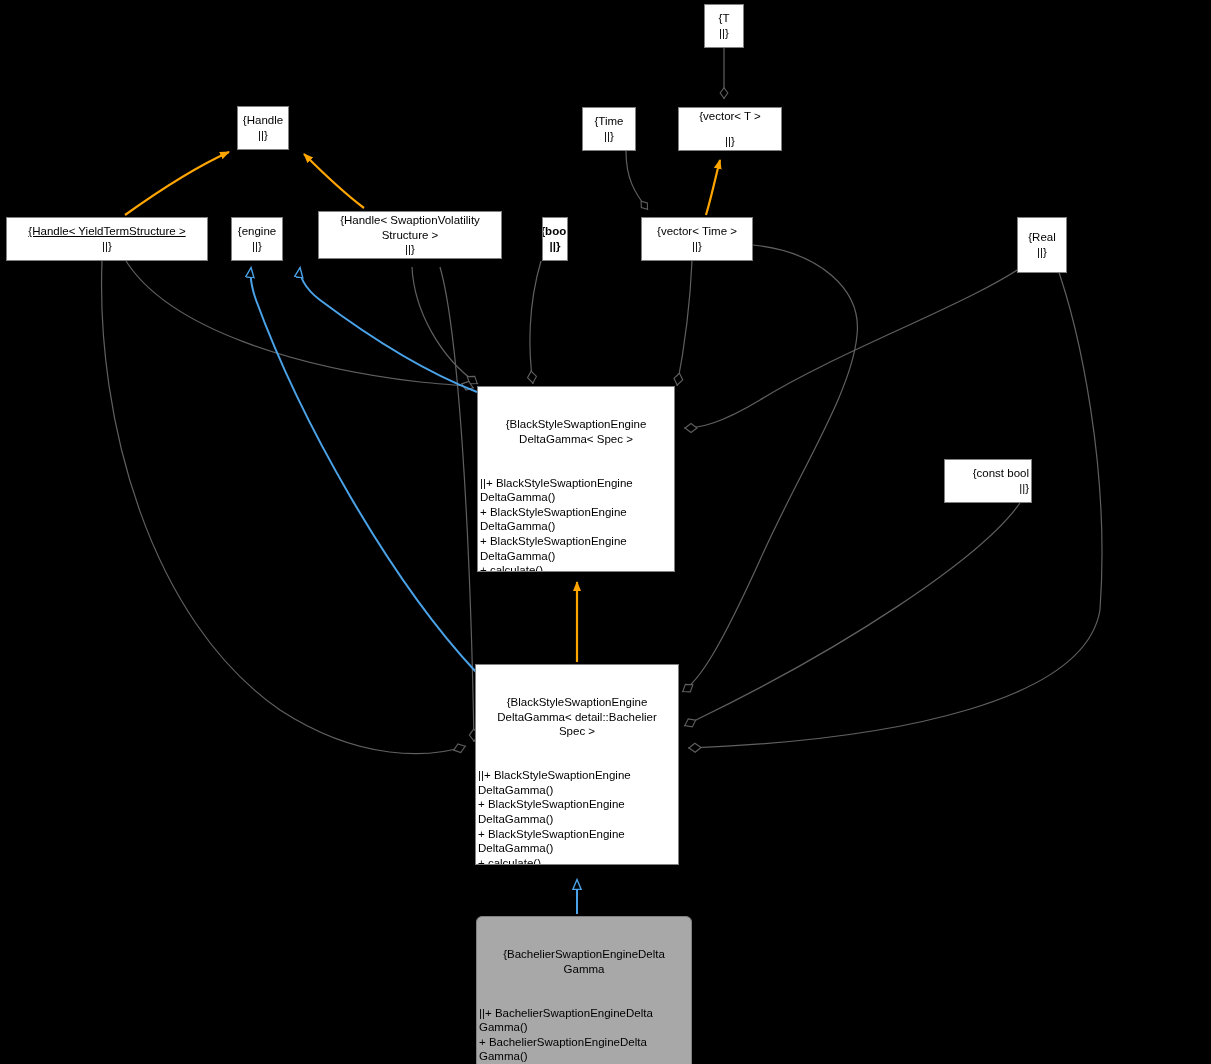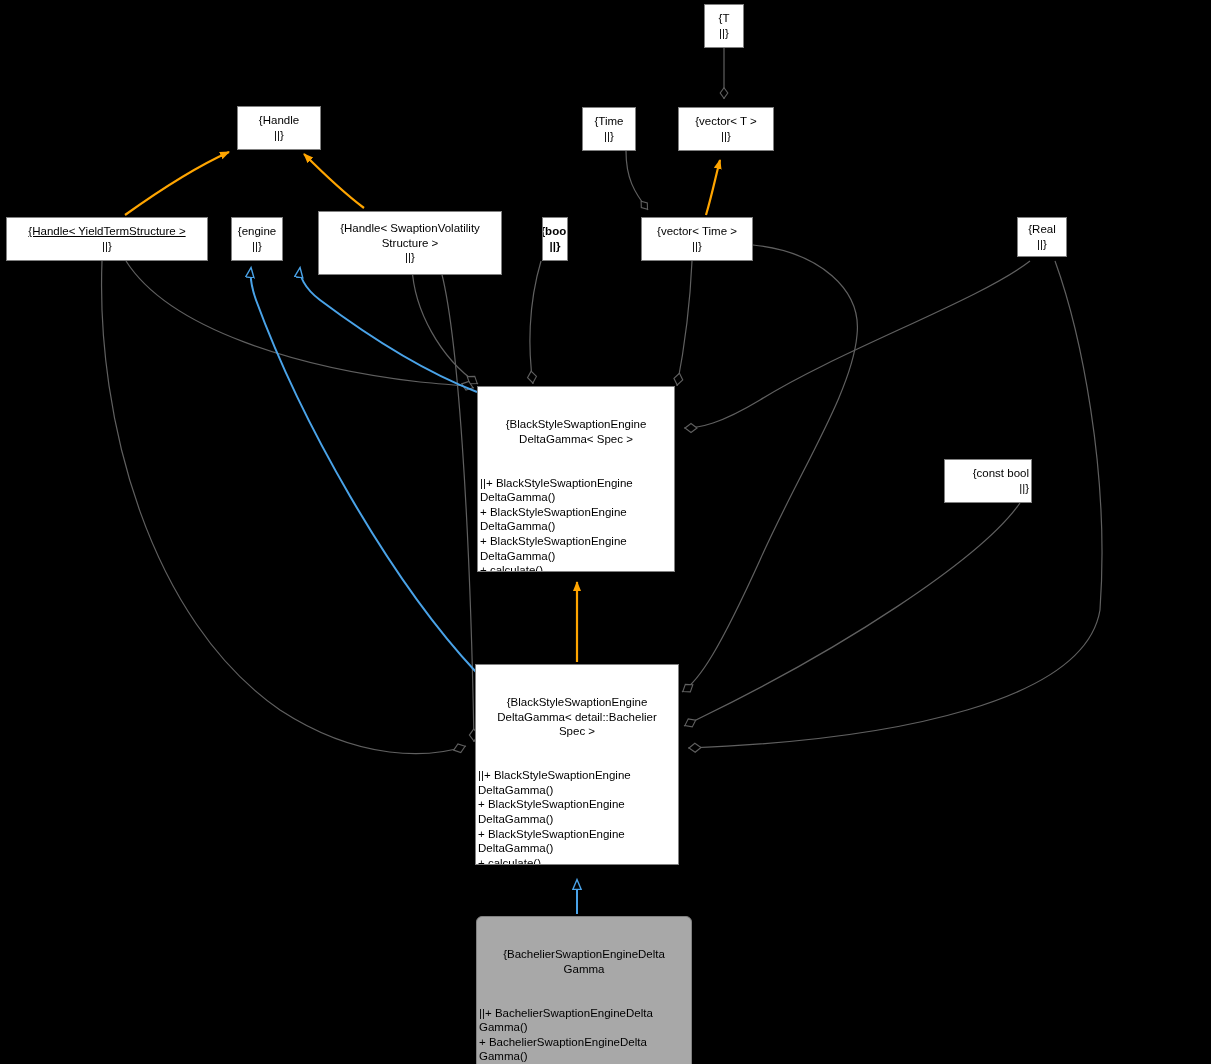--- a/index.html
+++ b/index.html
@@ -119,57 +119,57 @@
   <div class="node simple" id="node-t" style="left: 704px; top: 4px; width: 40px; height: 44px;">
     <span class="title">{T</span>
     <span class="title">||}</span>
   </div>
 
   <div class="node simple" id="node-time" style="left: 582px; top: 107px; width: 54px; height: 44px;">
     <span class="title">{Time</span>
     <span class="title">||}</span>
   </div>
 
-  <div class="node simple" id="node-vector_t" style="left: 678px; top: 107px; width: 96px; height: 44px;">
+  <div class="node simple" id="node-vector_t" style="left: 678px; top: 107px; width: 104px; height: 44px; justify-content: space-between;">
     <span class="title">{vector&lt; T &gt;</span>
     <span class="title">||}</span>
   </div>
 
-  <div class="node simple" id="node-handle" style="left: 237px; top: 106px; width: 84px; height: 44px;">
+  <div class="node simple" id="node-handle" style="left: 237px; top: 106px; width: 52px; height: 44px;">
     <span class="title">{Handle</span>
     <span class="title">||}</span>
   </div>
 
   <div class="node simple" id="node-handle_yieldtermstructure" style="left: 6px; top: 217px; width: 202px; height: 44px; text-decoration: underline;">
     <span class="title">{Handle&lt; YieldTermStructure &gt;</span>
     <span class="title">||}</span>
   </div>
 
   <div class="node simple" id="node-engine" style="left: 231px; top: 217px; width: 52px; height: 44px;">
     <span class="title">{engine</span>
     <span class="title">||}</span>
   </div>
 
-  <div class="node simple" id="node-handle_swaptionvolatilitystructure" style="left: 318px; top: 211px; width: 184px; height: 64px;">
+  <div class="node simple" id="node-handle_swaptionvolatilitystructure" style="left: 318px; top: 211px; width: 184px; height: 48px; justify-content: space-between;">
     <span class="title">{Handle&lt; SwaptionVolatility
 Structure &gt;</span>
     <span class="title">||}</span>
   </div>
 
   <div class="node simple" id="node-bool" style="left: 542px; top: 217px; width: 26px; height: 44px; font-weight: bold;">
     <span class="title">{bool</span>
     <span class="title">||}</span>
   </div>
 
   <div class="node simple" id="node-vector_time" style="left: 641px; top: 217px; width: 112px; height: 44px;">
     <span class="title">{vector&lt; Time &gt;</span>
     <span class="title">||}</span>
   </div>
 
-  <div class="node simple" id="node-real" style="left: 1017px; top: 217px; width: 50px; height: 40px;">
+  <div class="node simple" id="node-real" style="left: 1017px; top: 217px; width: 50px; height: 56px;">
     <span class="title">{Real</span>
     <span class="title">||}</span>
   </div>
 
   <div class="node simple" id="node-const_bool" style="left: 944px; top: 459px; width: 88px; height: 44px; align-items: flex-end;">
     <span class="title">{const bool</span>
     <span class="title">||}</span>
   </div>
 
   <div class="node" id="node-blackstyle_spec" style="left: 477px; top: 386px; width: 198px; height: 186px;">

